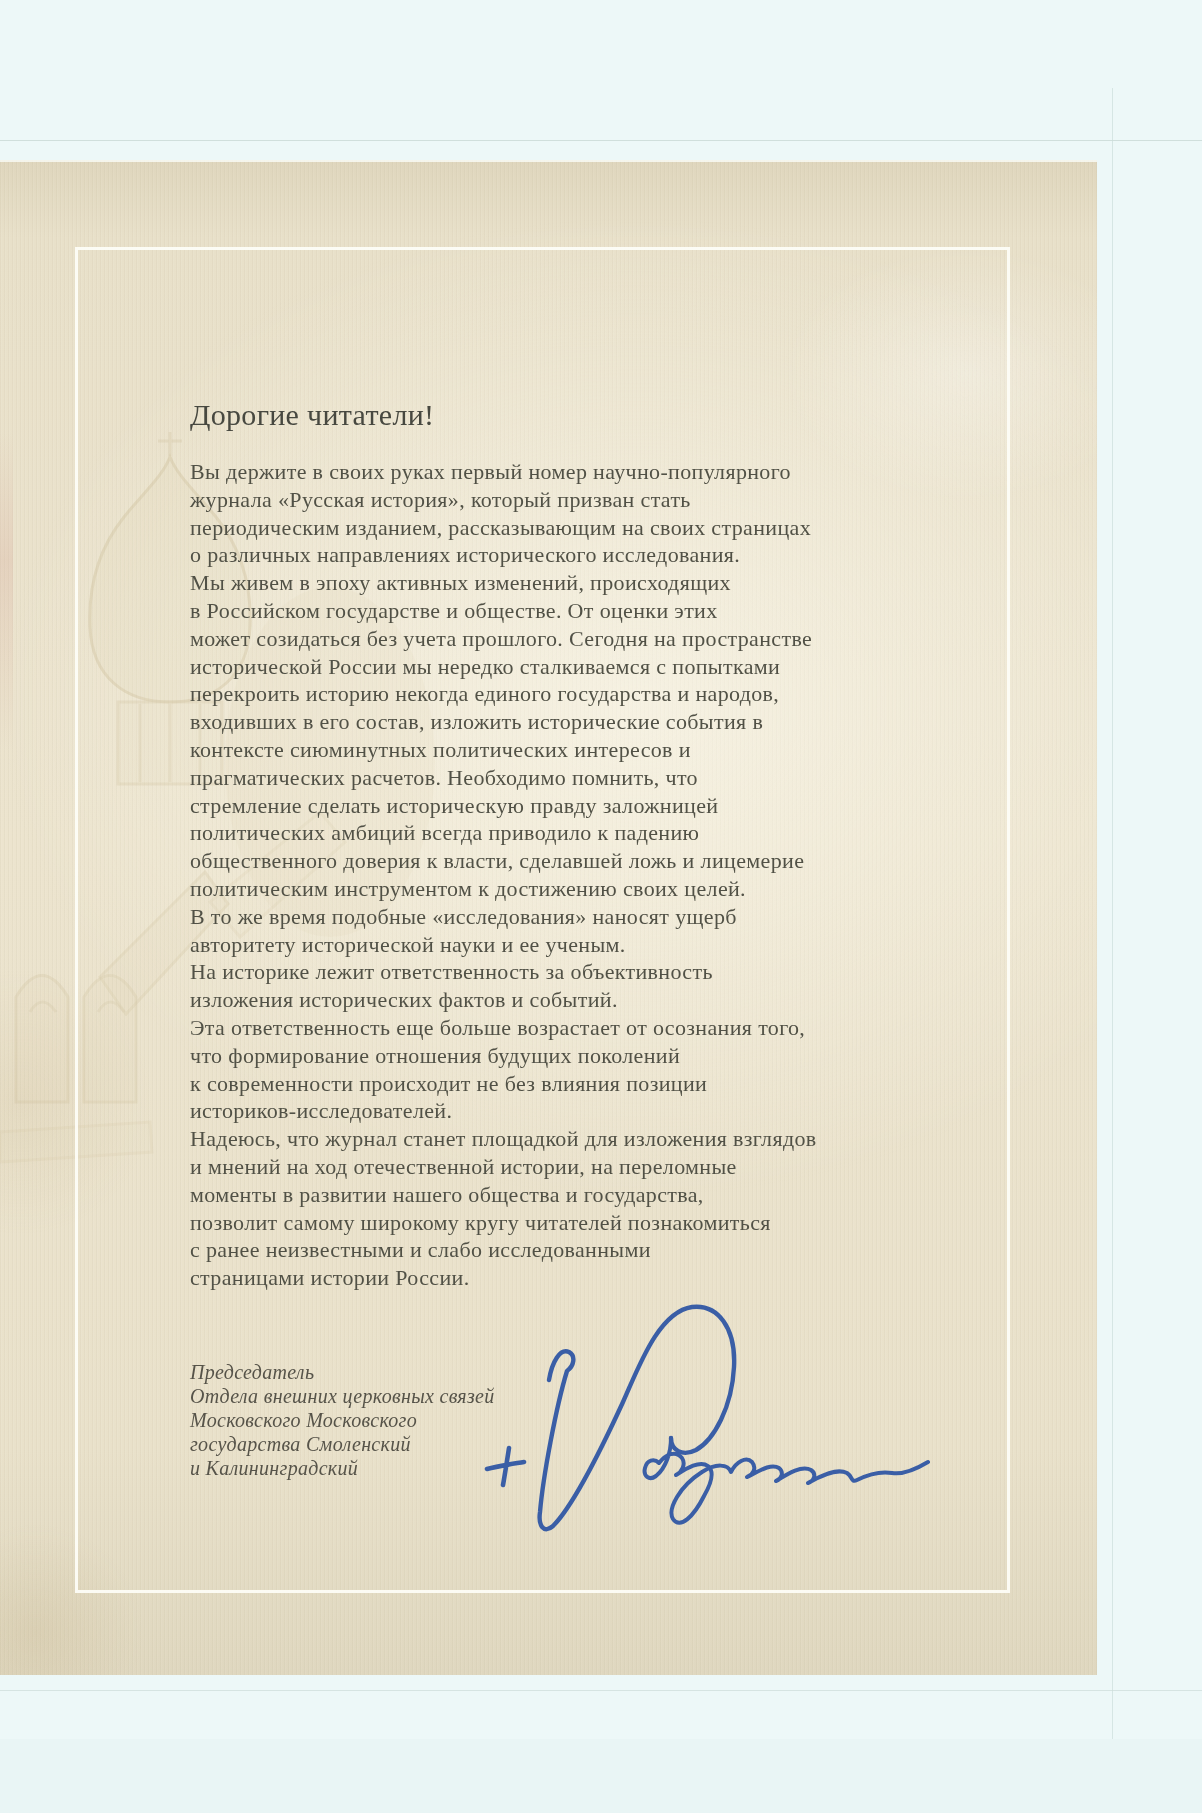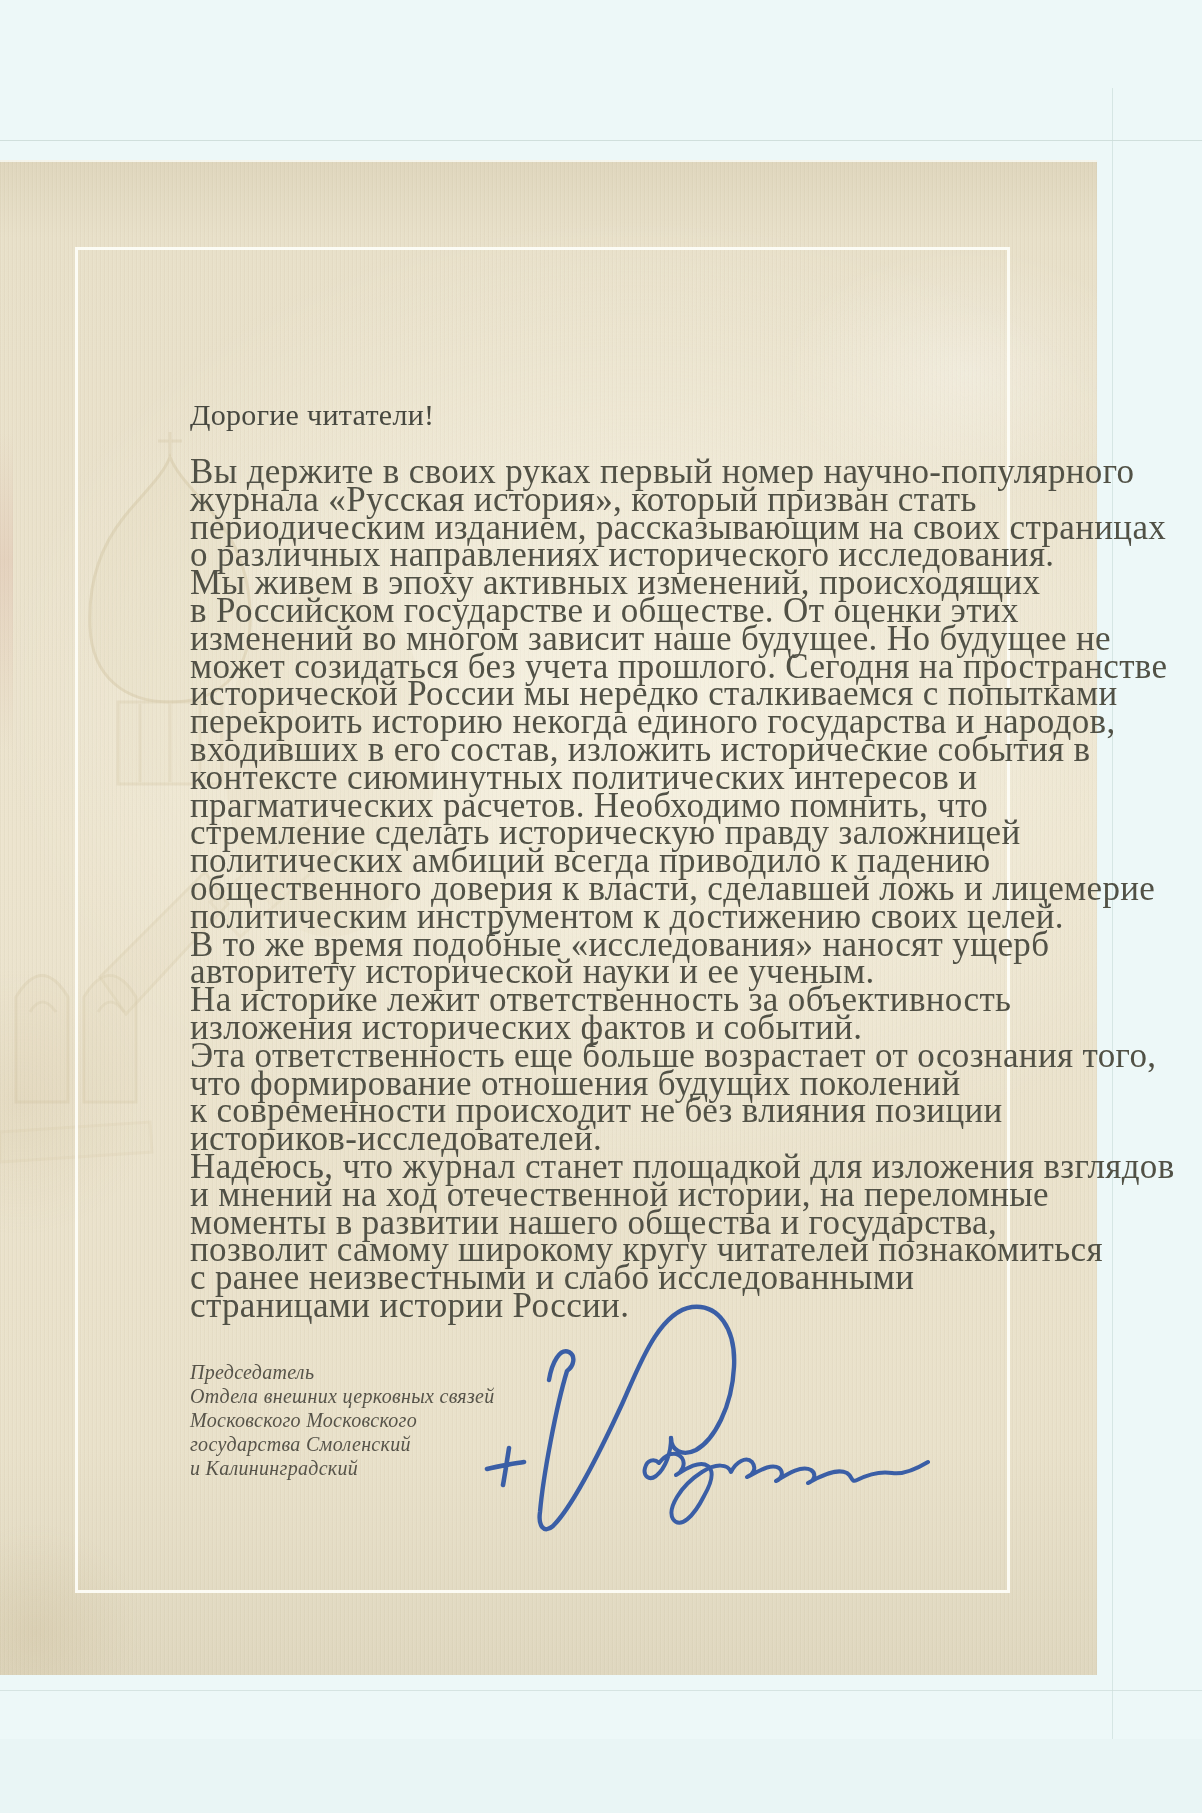--- a/index.html
+++ b/index.html
@@ -43,21 +43,21 @@
   
   .watermark{position:absolute;left:0;top:270px;opacity:.5;}
 
   .heading{
     position:absolute;left:190px;top:236px;
     font-size:30px;letter-spacing:.3px;color:#474840;
     white-space:nowrap;
   }
   .body-lines{
     position:absolute;left:190px;top:296px;width:800px;
-    font-size:35px;line-height:27.8px;letter-spacing:.35px;
+    font-size:22px;line-height:27.8px;letter-spacing:.35px;
     color:#515146;
   }
   .body-line{white-space:nowrap;height:27.8px;}
   .sig-block{
     position:absolute;left:190px;top:1198px;
     font-size:20px;line-height:24px;letter-spacing:.3px;
     font-style:italic;color:#565349;
   }
   .sig-line{white-space:nowrap;height:24px;}
 
@@ -104,21 +104,20 @@
 
     <div class="heading">Дорогие читатели!</div>
 
     <div class="body-lines">
         <div class="body-line">Вы держите в своих руках первый номер научно-популярного</div>
         <div class="body-line">журнала «Русская история», который призван стать</div>
         <div class="body-line">периодическим изданием, рассказывающим на своих страницах</div>
         <div class="body-line">о различных направлениях исторического исследования.</div>
         <div class="body-line">Мы живем в эпоху активных изменений, происходящих</div>
         <div class="body-line">в Российском государстве и обществе. От оценки этих</div>
-        <div class="body-line">изменений во многом зависит наше будущее. Но будущее не</div>
         <div class="body-line">может созидаться без учета прошлого. Сегодня на пространстве</div>
         <div class="body-line">исторической России мы нередко сталкиваемся с попытками</div>
         <div class="body-line">перекроить историю некогда единого государства и народов,</div>
         <div class="body-line">входивших в его состав, изложить исторические события в</div>
         <div class="body-line">контексте сиюминутных политических интересов и</div>
         <div class="body-line">прагматических расчетов. Необходимо помнить, что</div>
         <div class="body-line">стремление сделать историческую правду заложницей</div>
         <div class="body-line">политических амбиций всегда приводило к падению</div>
         <div class="body-line">общественного доверия к власти, сделавшей ложь и лицемерие</div>
         <div class="body-line">политическим инструментом к достижению своих целей.</div>

